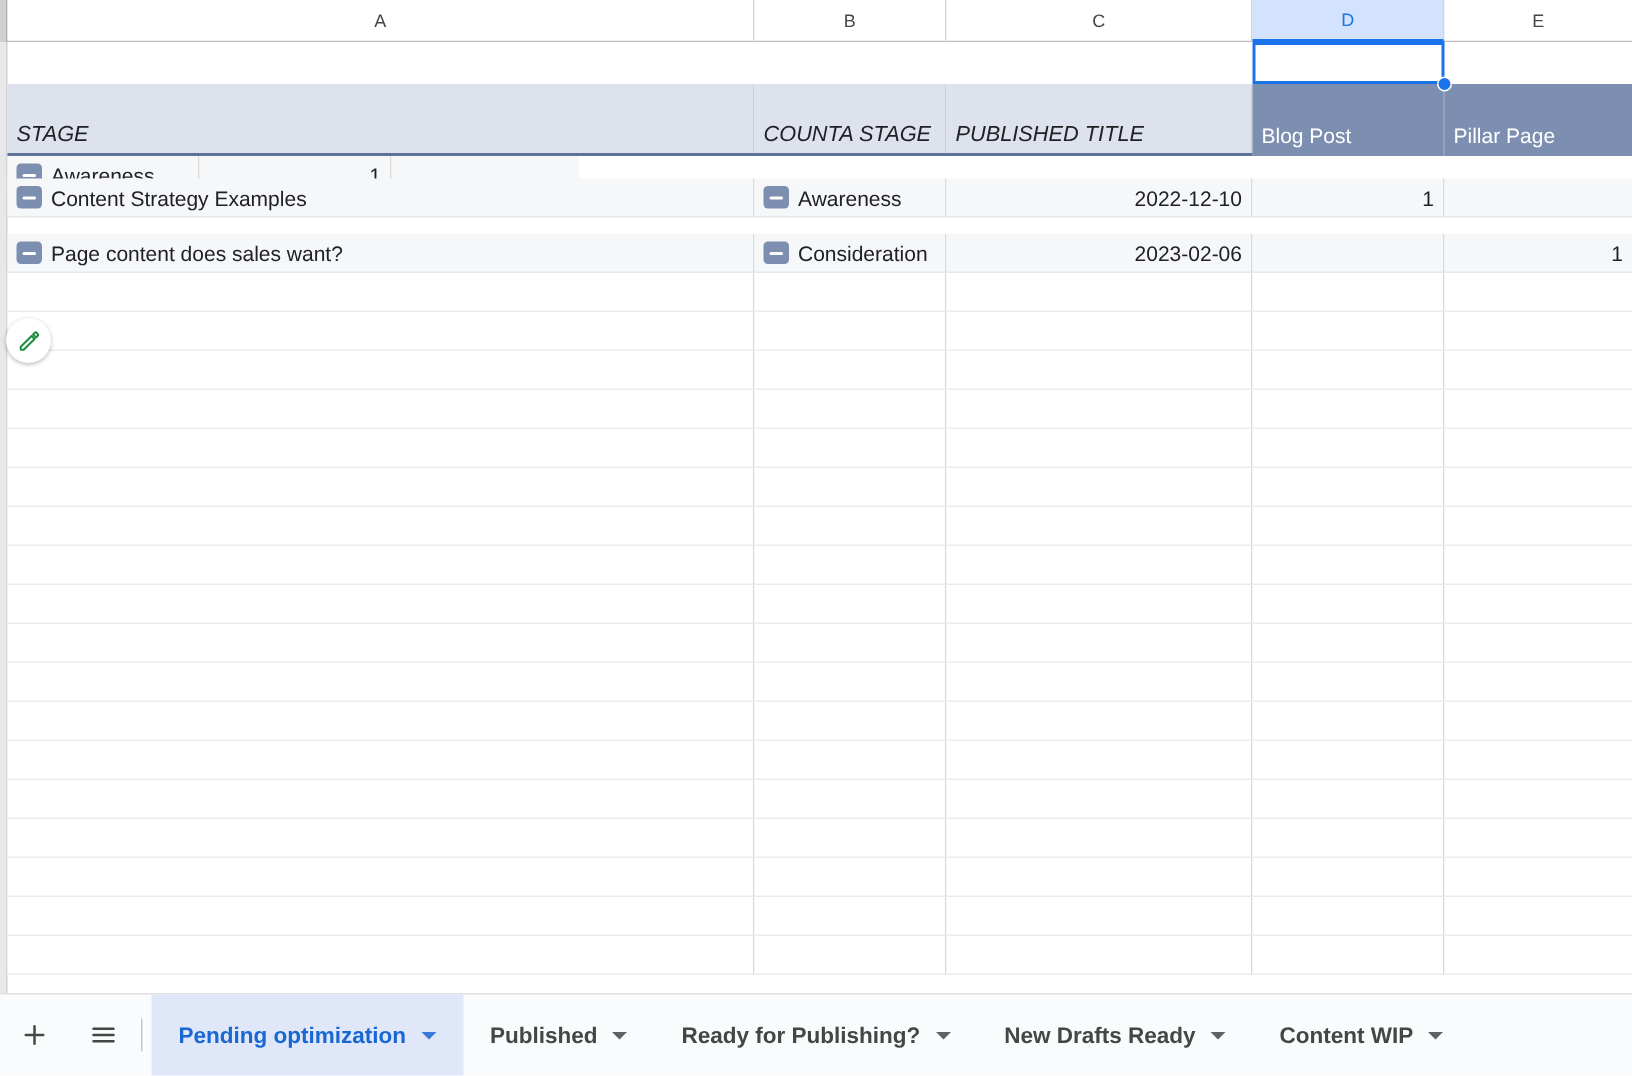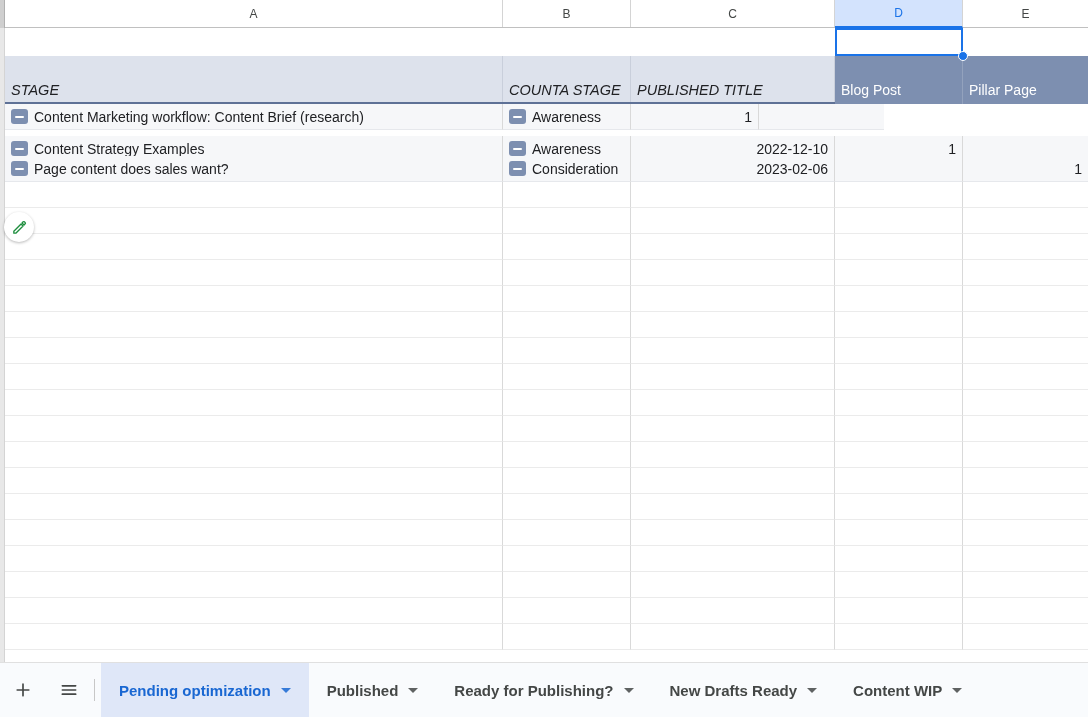--- a/index.html
+++ b/index.html
@@ -151,37 +151,31 @@
     <div class="row rowHdr">
       <div class="cell" style="width:498px">STAGE</div>
       <div class="cell twoline" style="width:128px">COUNTA STAGE</div>
       <div class="cell" style="width:204px">PUBLISHED TITLE</div>
       <div class="cell dark" style="width:128px">Blog Post</div>
       <div class="cell dark" style="width:125px;border-right:none">Pillar Page</div>
     </div>
     <div class="hdr-underline" style="width:830px"></div>
 
     <div class="row rowData" style="top:76px">
-      <div class="cell" style="width:498px">
-        <span class="collapse-btn">
-            <i></i>
-          </span>
-        <span>Content Marketing workflow: Content Brief (research)</span>
-      </div>
       <div class="cell" style="width:128px">
         <span class="collapse-btn">
             <i></i>
           </span>
         <span>Awareness</span>
       </div>
       <div class="cell num" style="width:128px">1</div>
       <div class="cell num" style="width:125px;border-right:none"></div>
     </div>
 
-    <div class="row rowData" style="top:108px">
+    <div class="row rowData" style="top:91px">
       <div class="cell" style="width:498px">
         <span class="collapse-btn">
             <i></i>
           </span>
         <span>Content Strategy Examples</span>
       </div>
       <div class="cell" style="width:128px">
         <span class="collapse-btn">
             <i></i>
           </span>

